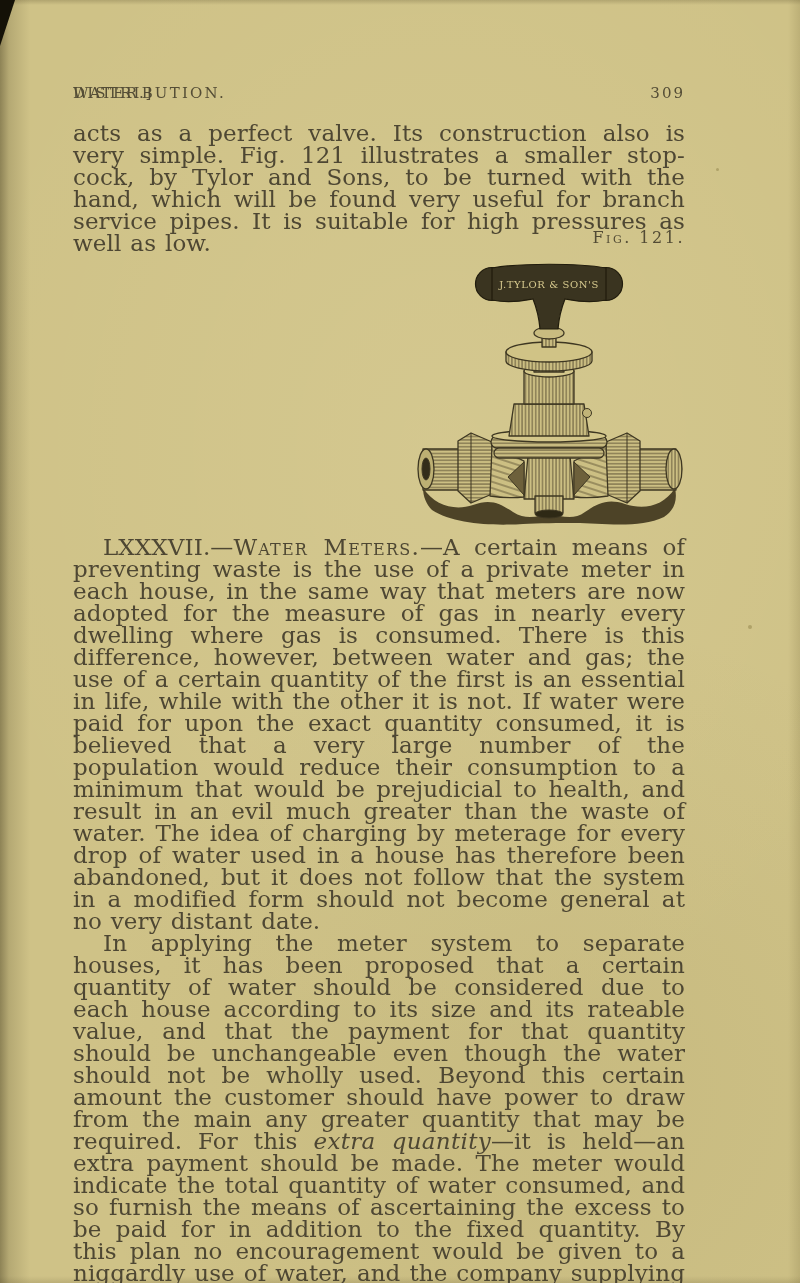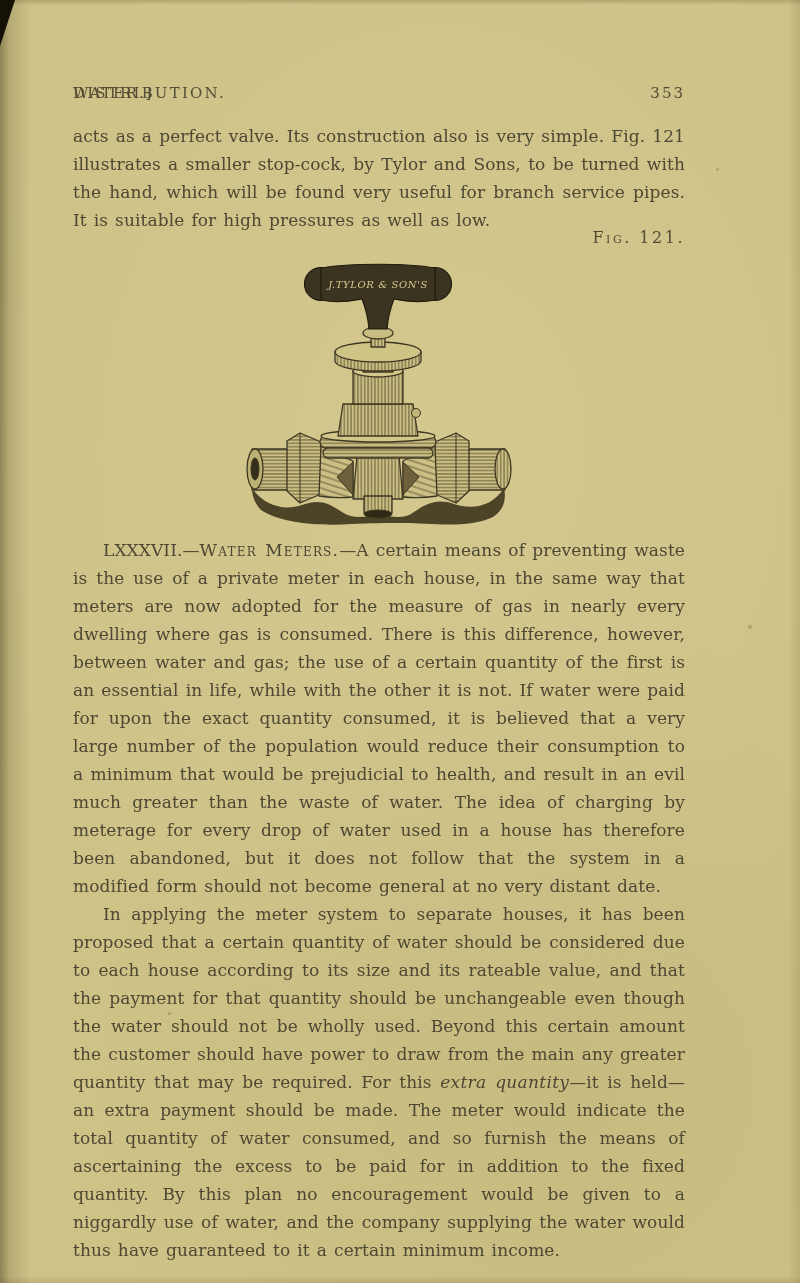--- a/index.html
+++ b/index.html
@@ -36,47 +36,47 @@
     top:84px;display:flex;align-items:baseline;justify-content:space-between;
     font-size:15px;letter-spacing:1.8px;color:#544d36;
   }
   .running-head .title{
     position:absolute;left:0;right:0;text-align:left;letter-spacing:2.2px;
   }
   .running-head .pageno{letter-spacing:2px;}
 
   p{margin:0;}
   .bodytext{
-    font-size:17px;line-height:28px;text-align:justify;
+    font-size:23px;line-height:22px;text-align:justify;
     letter-spacing:0.1px;word-spacing:1.5px;color:#4e4733;
   }
   .p1{top:122px;}
   .indent{text-indent:30px;}
   .sc{font-variant:small-caps;letter-spacing:1.2px;}
   .fig-caption{
     top:228px;text-align:right;font-size:16px;font-variant:small-caps;
     letter-spacing:2.5px;color:#524b34;
   }
-  .figure-wrap{top:258px;display:flex;justify-content:center;font-style:italic;}
+  .figure-wrap{top:258px;display:flex;justify-content:flex-end;}
   .flow2{top:536px;}
   i{letter-spacing:0.3px;}
 </style>
 </head>
 <body>
 
 <div class="page">
   <div class="corner-shadow"></div>
   <div class="speck" style="left:716px;top:168px;width:3px;height:3px;"></div>
   <div class="speck" style="left:748px;top:625px;width:4px;height:4px;"></div>
   <div class="speck" style="left:168px;top:1012px;width:3px;height:3px;"></div>
 
   <div class="column running-head">
     <span>WATER.]</span>
     <span class="title">DISTRIBUTION.</span>
-    <span class="pageno">353</span>
+    <span class="pageno">309</span>
   </div>
 
   <p class="column bodytext p1">acts as a perfect valve. Its construction also is very simple. Fig. 121 illustrates a smaller stop-cock, by Tylor and Sons, to be turned with the hand, which will be found very useful for branch service pipes. It is suitable for high pressures as well as low.</p>
 
   <div class="column fig-caption">Fig. 121.</div>
 
   <div class="column figure-wrap">
     <svg width="270" height="276" viewBox="0 0 270 276">
       <defs>
         <pattern id="pv" width="3.4" height="7" patternUnits="userSpaceOnUse">

